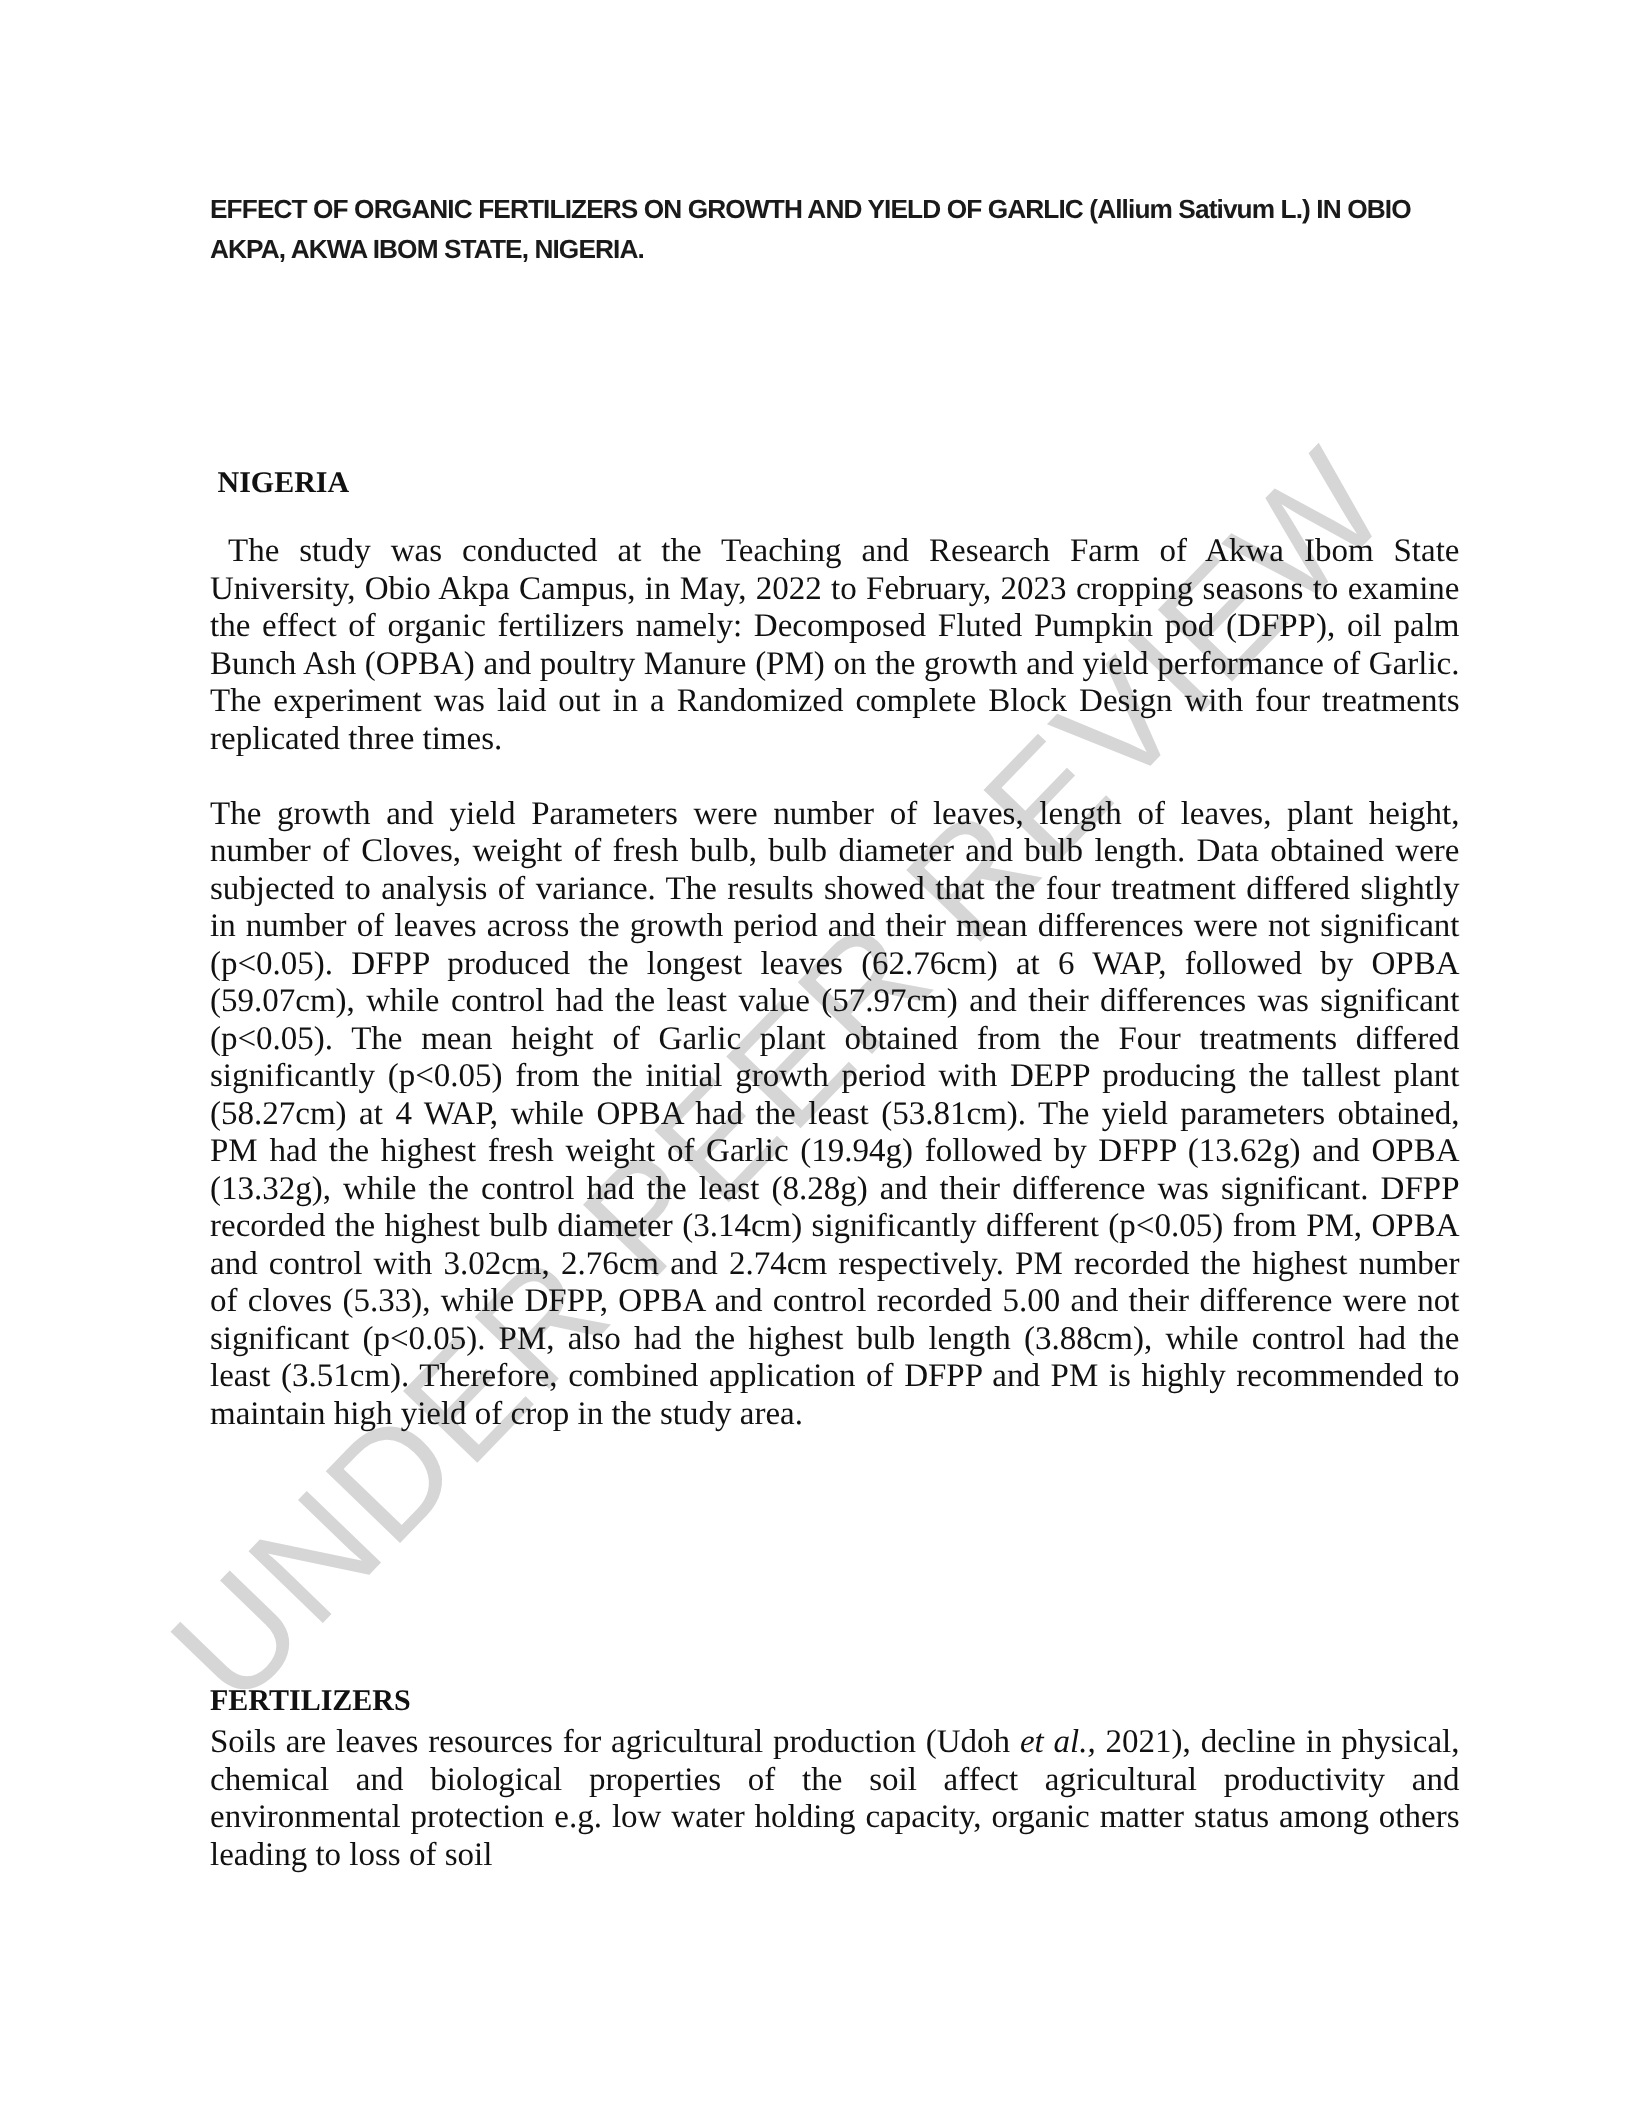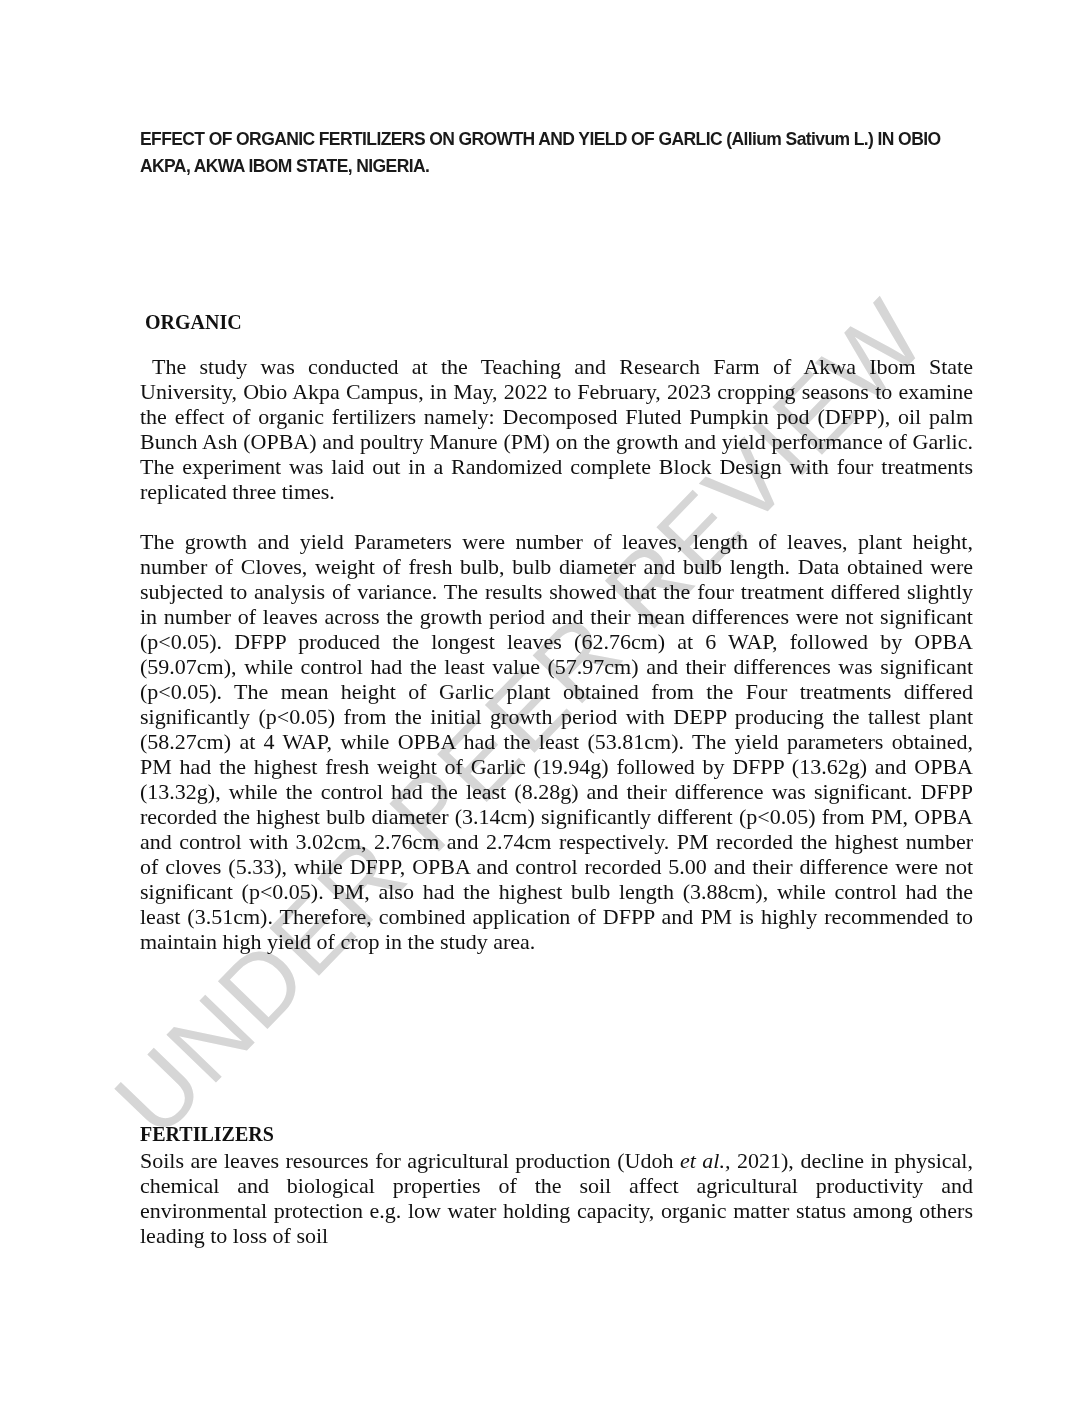--- a/index.html
+++ b/index.html
@@ -86,21 +86,21 @@
 <body>
 
 <div class="page">
 
   <div class="watermark">UNDER PEER REVIEW</div>
 
   <div class="content">
 
     <div class="doc-title">EFFECT OF ORGANIC FERTILIZERS ON GROWTH AND YIELD OF GARLIC (Allium Sativum L.) IN OBIO AKPA, AKWA IBOM STATE, NIGERIA.</div>
 
-    <div class="section-heading abstract-heading">ORGANIC</div>
+    <div class="section-heading abstract-heading">NIGERIA</div>
 
     <p class="para para-abstract-1">The study was conducted at the Teaching and Research Farm of Akwa Ibom State University, Obio Akpa Campus, in May, 2022 to February, 2023 cropping seasons to examine the effect of organic fertilizers namely: Decomposed Fluted Pumpkin pod (DFPP), oil palm Bunch Ash (OPBA) and poultry Manure (PM) on the growth and yield performance of Garlic. The experiment was laid out in a Randomized complete Block Design with four treatments replicated three times.</p>
 
     <p class="para para-abstract-2">The growth and yield Parameters were number of leaves, length of leaves, plant height, number of Cloves, weight of fresh bulb, bulb diameter and bulb length. Data obtained were subjected to analysis of variance. The results showed that the four treatment differed slightly in number of leaves across the growth period and their mean differences were not significant (p&lt;0.05). DFPP produced the longest leaves (62.76cm) at 6 WAP, followed by OPBA (59.07cm), while control had the least value (57.97cm) and their differences was significant (p&lt;0.05). The mean height of Garlic plant obtained from the Four treatments differed significantly (p&lt;0.05) from the initial growth period with DEPP producing the tallest plant (58.27cm) at 4 WAP, while OPBA had the least (53.81cm). The yield parameters obtained, PM had the highest fresh weight of Garlic (19.94g) followed by DFPP (13.62g) and OPBA (13.32g), while the control had the least (8.28g) and their difference was significant. DFPP recorded the highest bulb diameter (3.14cm) significantly different (p&lt;0.05) from PM, OPBA and control with 3.02cm, 2.76cm and 2.74cm respectively. PM recorded the highest number of cloves (5.33), while DFPP, OPBA and control recorded 5.00 and their difference were not significant (p&lt;0.05). PM, also had the highest bulb length (3.88cm), while control had the least (3.51cm). Therefore, combined application of DFPP and PM is highly recommended to maintain high yield of crop in the study area.</p>
 
 
     <div class="section-heading intro-heading">FERTILIZERS</div>
 
     <p class="para para-intro"><span>Soils are leaves resources for agricultural production (Udoh </span><span class="italic">et al.,</span><span> 2021), decline in physical, chemical and biological properties of the soil affect agricultural productivity and environmental protection e.g. low water holding capacity, organic matter status among others leading to loss of soil</span></p>
 

